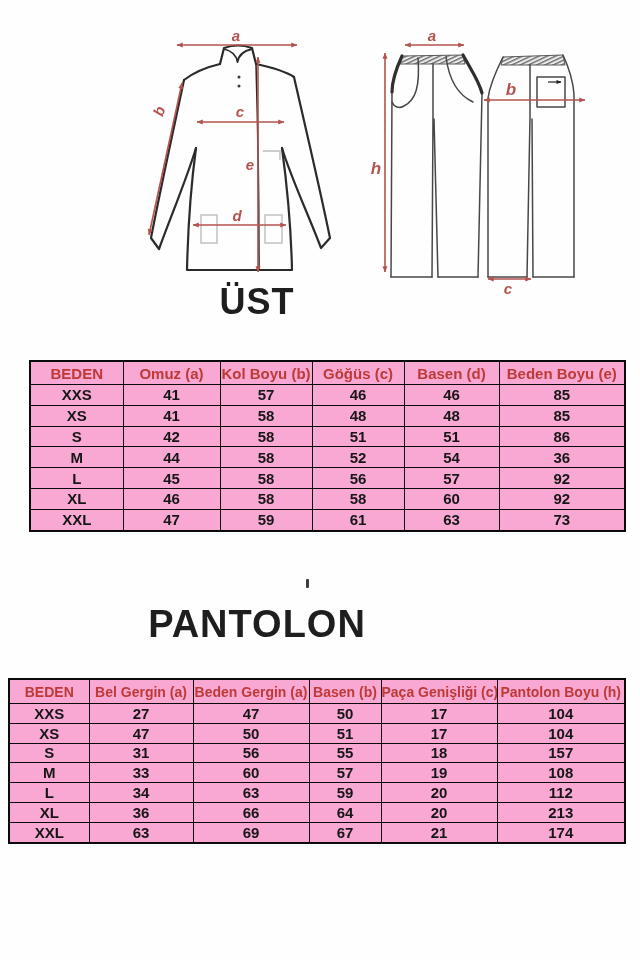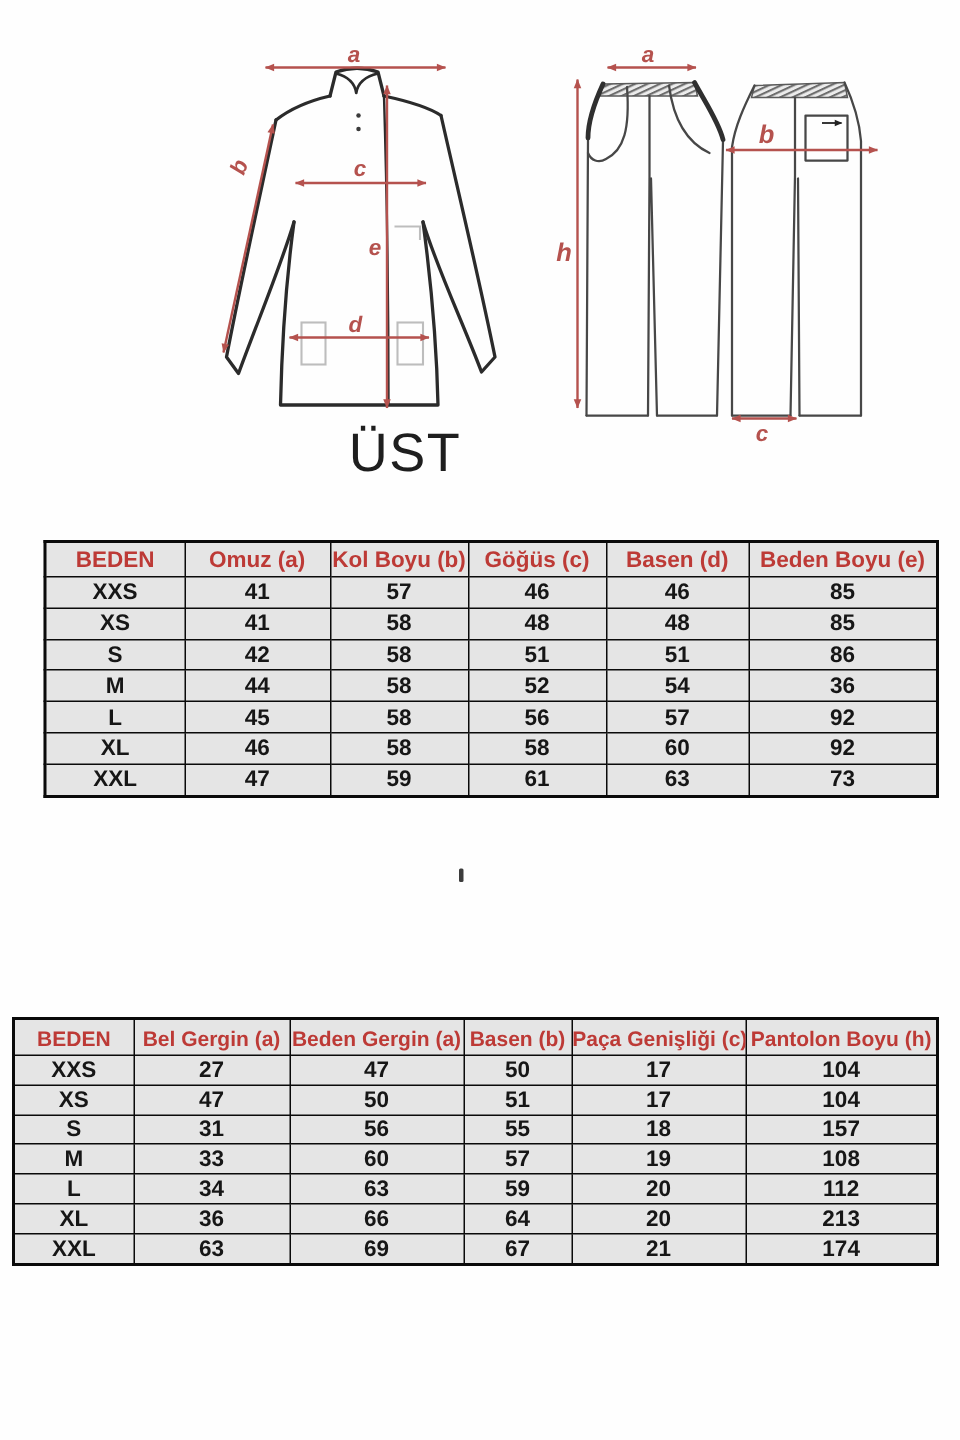--- a/index.html
+++ b/index.html
@@ -16,31 +16,31 @@
   .wedge{stroke:#2f2f2f;stroke-width:3.2;fill:none;stroke-linecap:round;}
   .gray{stroke:var(--pocket-gray);stroke-width:1.4;fill:none;}
   .red{stroke:var(--measure-line);stroke-width:1.6;fill:none;}
   .mfill{fill:var(--measure-line);}
   .bfill{fill:#222222;}
   .mlabel{font:italic bold 15px "Liberation Sans",sans-serif;fill:var(--measure-line);text-anchor:middle;}
   .mlabel.big{font-size:17px;}
   .band{fill:url(#hatch);stroke:#5a5a5a;stroke-width:1;}
 
   .title{
-    position:absolute;left:16px;width:508px;text-align:center;
-    font-weight:normal;color:var(--title-text);letter-spacing:1px;line-height:1;
+    position:absolute;left:3px;width:508px;text-align:center;
+    font-weight:bold;color:var(--title-text);letter-spacing:1px;line-height:1;
   }
   .title-ust{top:284px;font-size:36px;}
   .title-pantolon{top:605px;font-size:38px;}
 
   .tick{position:absolute;left:306px;top:579px;width:3px;height:9px;
     background:#3c3c3c;border-radius:1px;overflow:hidden;color:transparent;font-size:6px;}
 
   table{position:absolute;border-collapse:collapse;table-layout:fixed;
-    border:2.6px solid var(--table-border);background:#e5e5e5;padding-left:28px;}
+    border:2.6px solid var(--table-border);background:#f9a8d4;padding-left:28px;}
   th,td{border:1.5px solid var(--table-border);text-align:center;padding:0;
     font-weight:bold;font-size:15px;overflow:hidden;white-space:nowrap;}
   th{color:var(--table-header-text);}
   td{color:var(--cell-text);}
   .t1{left:29px;top:360px;width:595px;}
   .t1 th{height:22px;}
   .t1 td{height:19.8px;}
   .t2{left:8px;top:678px;width:616px;}
   .t2 th{height:23px;font-size:14px;}
   .t2 td{height:18.8px;}
@@ -209,20 +209,21 @@
           <td>59</td>
           <td>61</td>
           <td>63</td>
           <td>73</td>
         </tr>
       </tbody>
     </table>
 
   <div class="tick">ı</div>
 
+  <div class="title title-pantolon">PANTOLON</div>
 
   <table class="t2">
     <colgroup>
       <col style="width:80px">
         <col style="width:104px">
         <col style="width:116px">
       <col style="width:72px">
         <col style="width:116px">
         <col style="width:128px">
     </colgroup>

